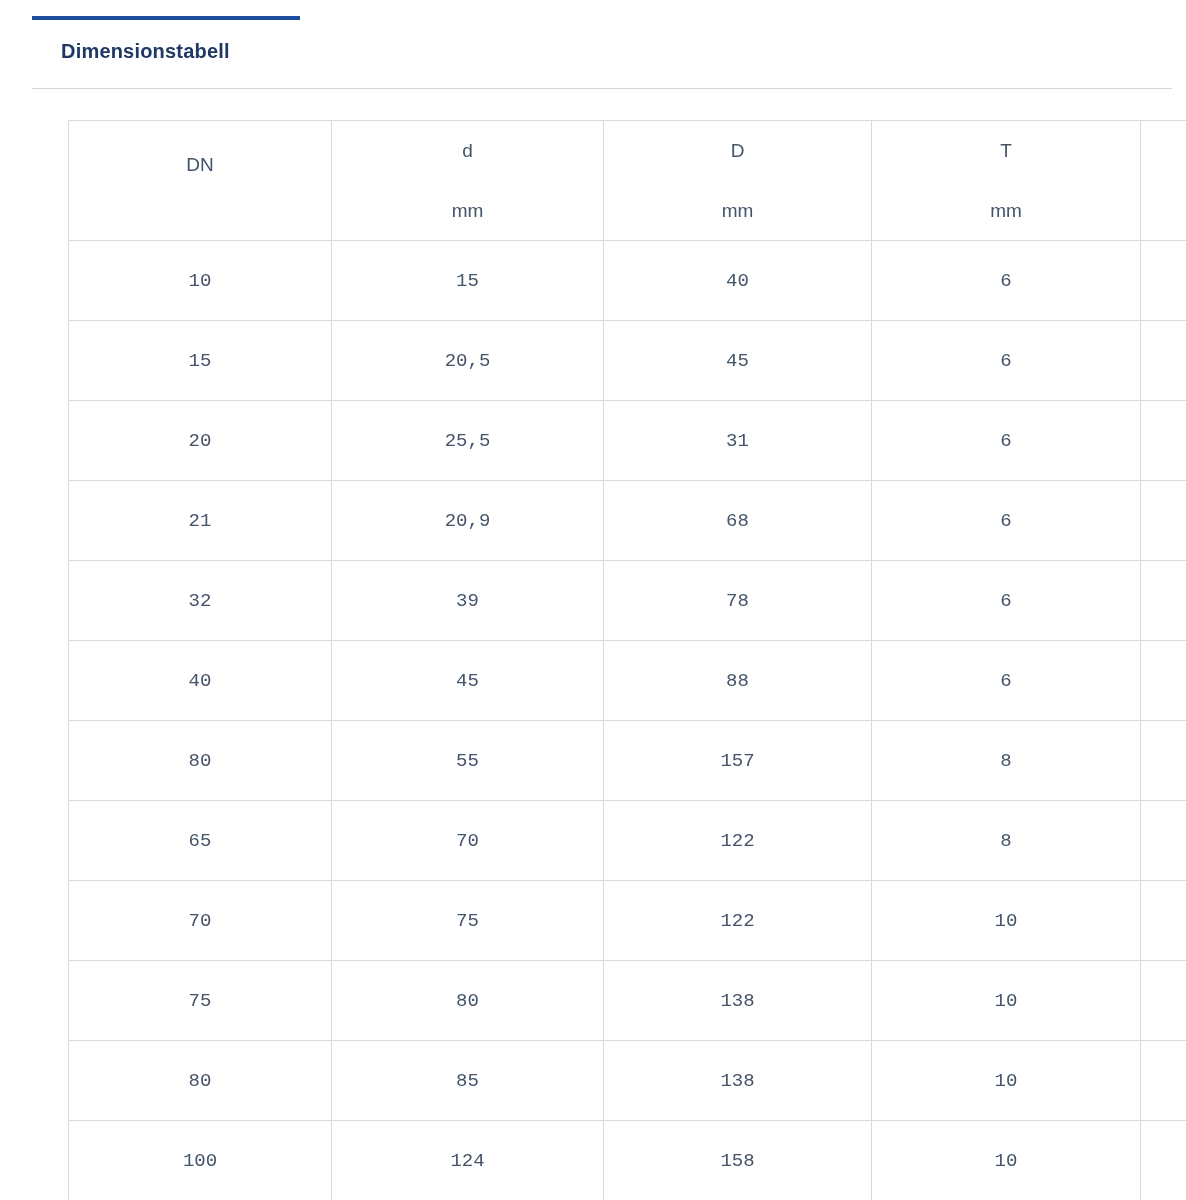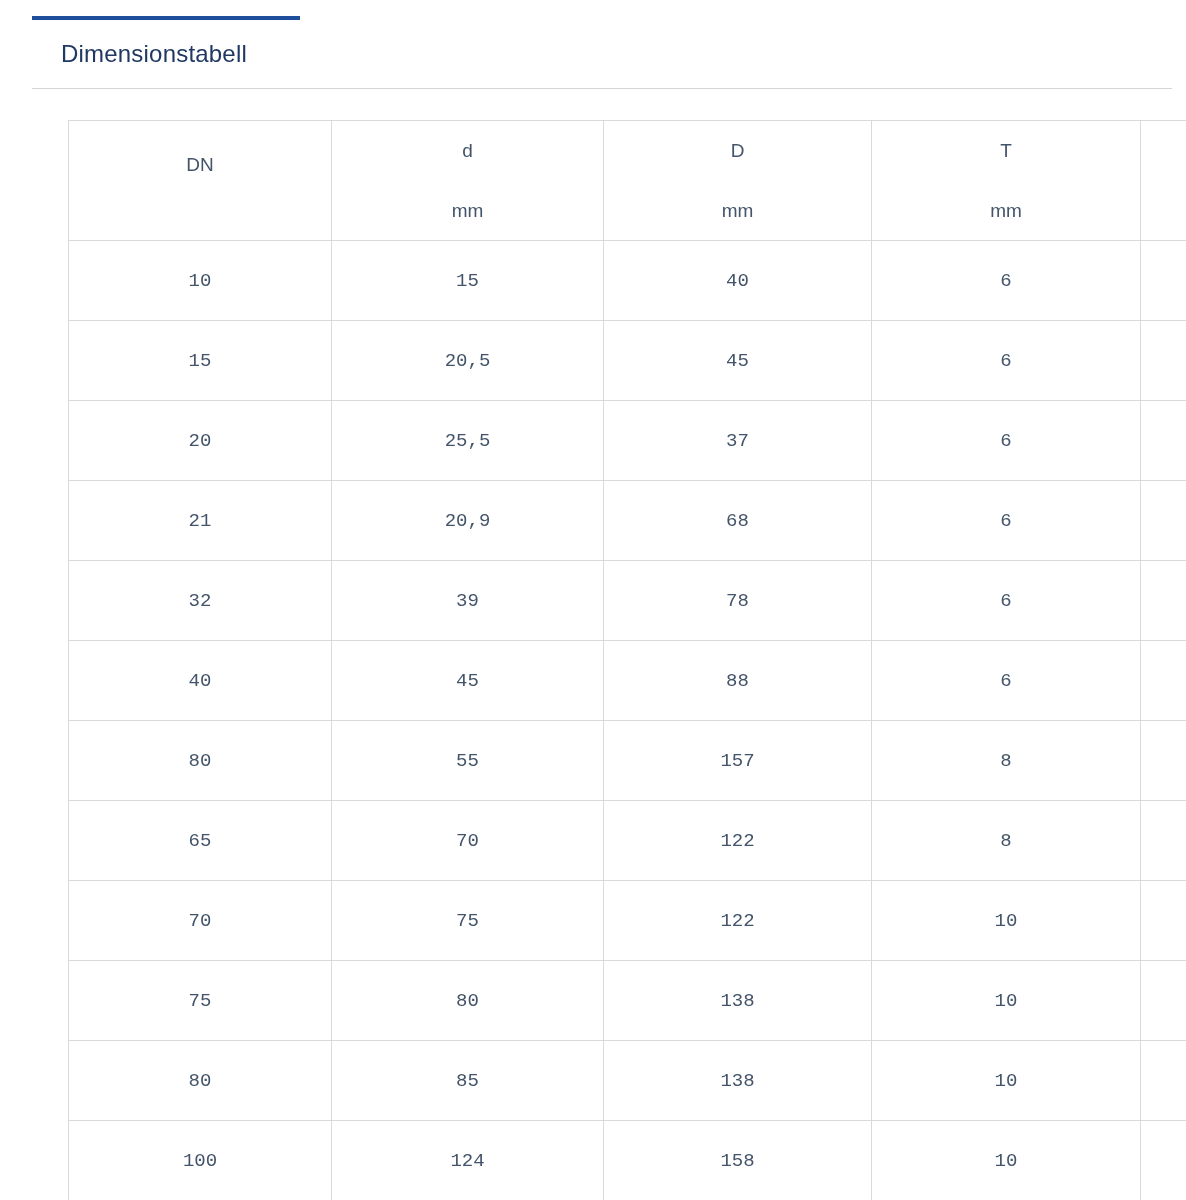--- a/index.html
+++ b/index.html
@@ -25,22 +25,22 @@
     left: 32px;
     top: 16px;
     width: 268px;
     height: 4px;
     background: #1f4e9c;
   }
   .section-title {
     position: absolute;
     left: 61px;
     top: 40px;
-    font-size: 24px;
-    font-weight: normal;
+    font-size: 20px;
+    font-weight: bold;
     color: #1f3864;
     letter-spacing: 0.2px;
   }
   .title-rule {
     position: absolute;
     left: 32px;
     top: 88px;
     width: 1140px;
     height: 1px;
     background: #d4d4d4;
@@ -144,21 +144,21 @@
         <tr>
           <td>15</td>
           <td>20,5</td>
           <td>45</td>
           <td>6</td>
           <td></td>
         </tr>
         <tr>
           <td>20</td>
           <td>25,5</td>
-          <td>37</td>
+          <td>31</td>
           <td>6</td>
           <td></td>
         </tr>
         <tr>
           <td>21</td>
           <td>20,9</td>
           <td>68</td>
           <td>6</td>
           <td></td>
         </tr>

